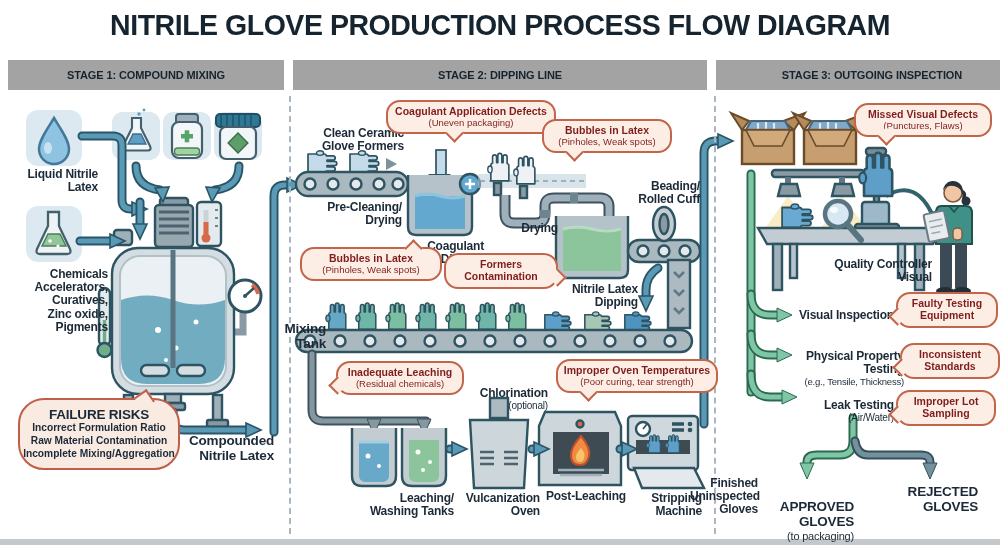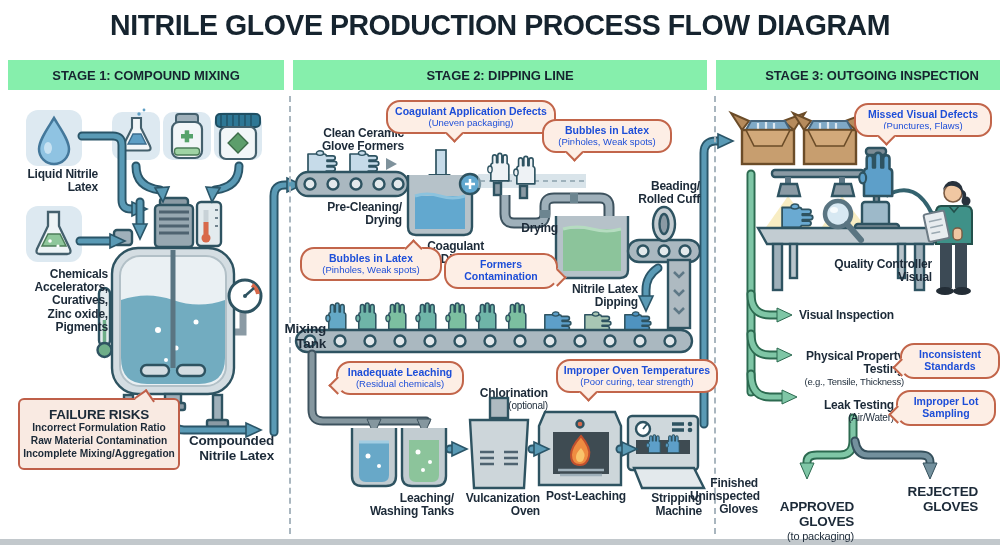--- a/index.html
+++ b/index.html
@@ -1,40 +1,40 @@
 <!DOCTYPE html>
 <html><head>
 <meta charset="utf-8">
 <style>
   html,body{margin:0;padding:0;background:#fff;}
   .canvas{position:relative;width:1000px;height:545px;background:#ffffff;overflow:hidden;
           font-family:"Liberation Sans","DejaVu Sans",sans-serif;color:#1c2a38;}
   .scene{position:absolute;left:0;top:0;width:1000px;height:545px;}
   .title{position:absolute;left:0;top:8px;width:100%;text-align:center;font-size:30px;font-weight:800;
          color:#16242f;letter-spacing:-0.5px;transform:scaleX(0.95);margin:0;}
-  .hdr{position:absolute;top:60px;height:30px;background:#86efac;color:#16242f;font-weight:700;
-       font-size:13px;display:flex;align-items:center;justify-content:center;letter-spacing:-0.1px;}
+  .hdr{position:absolute;top:60px;height:30px;background:#a3a3a3;color:#16242f;font-weight:700;
+       font-size:11px;display:flex;align-items:center;justify-content:center;letter-spacing:-0.1px;}
   .h1s{left:8px;width:276px;} .h2s{left:293px;width:414px;} .h3s{left:716px;width:312px;}
   .vsep{position:absolute;top:96px;height:438px;width:0;border-left:2px dashed #a9b6bf;}
   .lbl{position:absolute;font-weight:700;font-size:12px;line-height:1.1;text-align:right;
        white-space:pre-line;color:#1c2a38;letter-spacing:-0.2px;z-index:4;}
   .lbl .sub{display:block;font-weight:400;font-size:10px;line-height:1.15;}
   .big{font-size:13.5px;}
   .callout{position:absolute;background:#fdeee5;border:2px solid #c2654a;border-radius:14px;
-           padding:4px 5px;text-align:center;color:#1d4ed8;z-index:5;}
+           padding:4px 5px;text-align:center;color:#7f1d1d;z-index:5;}
   .callout .ct{font-weight:700;font-size:10.5px;line-height:1.12;white-space:pre-line;}
   .callout .cs{font-weight:400;font-size:9.5px;line-height:1.1;}
   .callout::after{content:"";position:absolute;width:11px;height:11px;background:#fdeee5;transform:rotate(45deg);}
   .tail-b::after{bottom:-7.5px;left:24px;border-right:2.5px solid #c2654a;border-bottom:2.5px solid #c2654a;}
   .tb60::after{left:60px;}
   .tail-l::after{left:-7.5px;top:16px;border-left:2.5px solid #c2654a;border-bottom:2.5px solid #c2654a;}
   .tail-r::after{right:-7.5px;top:16px;border-right:2.5px solid #c2654a;border-top:2.5px solid #c2654a;}
   .tail-rt::after{right:20px;top:-7.5px;border-left:2.5px solid #c2654a;border-top:2.5px solid #c2654a;}
   .frisk{position:absolute;left:18px;top:398px;width:152px;background:#f9eae2;border:2.5px solid #bf5f49;
-         border-radius:6px;padding:7px 3px 8px 3px;text-align:center;z-index:5;}
+         border-radius:26px;padding:7px 3px 8px 3px;text-align:center;z-index:5;}
   .frisk::after{content:"";position:absolute;top:-8px;right:26px;width:13px;height:13px;background:#f9eae2;
          border-left:2.5px solid #bf5f49;border-top:2.5px solid #bf5f49;transform:rotate(55deg);}
   .frt{font-size:13.5px;font-weight:800;letter-spacing:-0.2px;}
   .frl{font-size:10.2px;font-weight:600;line-height:1.25;white-space:pre-line;}
   .bstrip{position:absolute;left:0;bottom:0;width:100%;height:6px;background:#c2c8cc;}
   
   .ou{fill:none;stroke:#2a5568;stroke-width:9;stroke-linecap:round;}
   .ov{fill:none;stroke:#5a9ab5;stroke-width:5.2;stroke-linecap:round;}
   .hd{fill:#5a9ab5;stroke:#2a5568;stroke-width:1.6;}
   .gou{stroke:#2c6a50;} .gov{stroke:#7fc6a6;} .ghd{fill:#7fc6a6;stroke:#2c6a50;}
@@ -517,20 +517,24 @@
   <div class="cs">(Residual chemicals)</div>
 </div>
 <div class="callout tail-b" style="left:556px;top:359px;width:148px">
   <div class="ct">Improper Oven Temperatures</div>
   <div class="cs">(Poor curing, tear strength)</div>
 </div>
 <div class="callout tail-b" style="left:854px;top:103px;width:124px">
   <div class="ct">Missed Visual Defects</div>
   <div class="cs">(Punctures, Flaws)</div>
 </div>
+<div class="callout tail-l" style="left:896px;top:292px;width:88px">
+  <div class="ct">Faulty Testing
+Equipment</div>
+</div>
 <div class="callout tail-l" style="left:900px;top:343px;width:86px">
   <div class="ct">Inconsistent
 Standards</div>
 </div>
 <div class="callout tail-l" style="left:896px;top:390px;width:86px">
   <div class="ct">Improper Lot
 Sampling</div>
 </div>
 
 <div class="bstrip"></div>

